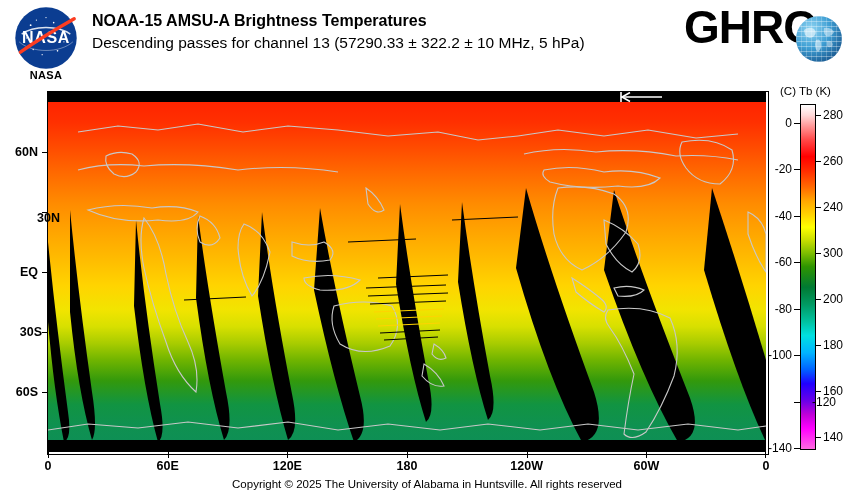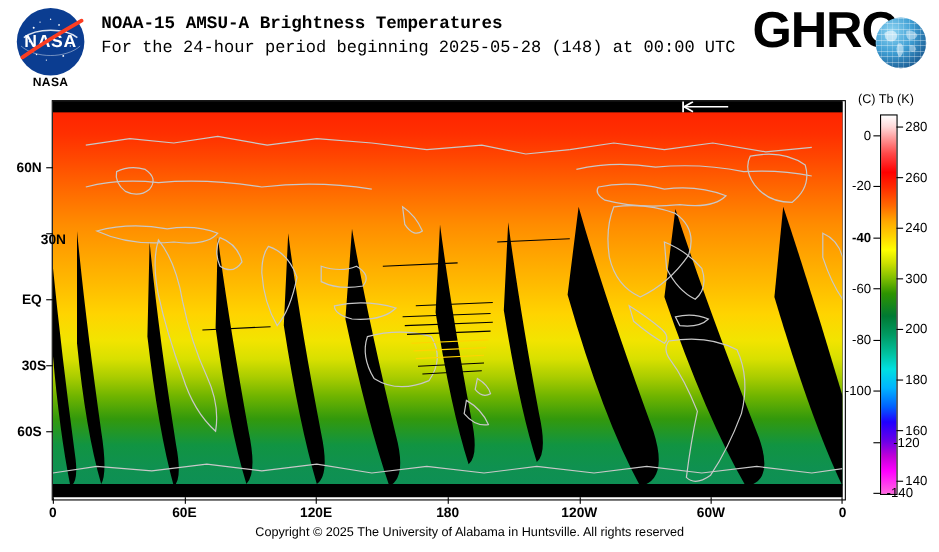--- a/index.html
+++ b/index.html
@@ -7,21 +7,21 @@
        font-family:"Liberation Sans",sans-serif;color:#000;}
 
   
   #header{position:absolute;left:0;top:0;width:854px;height:92px;}
 
   #nasa-logo{position:absolute;left:14px;top:6px;width:64px;height:64px;}
   #msfc-label{position:absolute;left:14px;top:69px;width:64px;text-align:center;
               font-size:11px;font-weight:bold;letter-spacing:.3px;}
 
   #title-block{position:absolute;left:92px;top:10px;width:580px;}
-  .t-line{font-size:15.5px;line-height:22px;white-space:nowrap;font-family:Liberation Mono, monospace;}
+  .t-line{font-size:15.5px;line-height:22px;white-space:nowrap;}
   .t-line.bold{font-weight:bold;font-size:16px;}
 
   
   #ghrc-logo{position:absolute;left:684px;top:4px;width:166px;height:76px;}
   #ghrc-word{position:absolute;left:0;top:0;font-size:46px;font-weight:bold;
              letter-spacing:-1px;line-height:46px;font-family:"Liberation Sans",sans-serif;}
   #ghrc-globe{position:absolute;left:112px;top:12px;width:46px;height:46px;border-radius:50%;
     background:
       radial-gradient(circle at 32% 28%, #8fd4f2 0%, #3f9fd4 42%, #1d5f96 78%, #133f6b 100%);
     overflow:hidden;}
@@ -144,21 +144,21 @@
     </g>
     <path d="M12 44 C30 30, 70 30, 88 44" stroke="#ffffff" stroke-width="2.2" fill="none" opacity=".85"></path>
     <path d="M8 56 C28 74, 72 74, 92 56" stroke="#ffffff" stroke-width="1.2" fill="none" opacity=".5"></path>
     <text x="50" y="58" font-family="Liberation Sans, sans-serif" font-size="25" font-weight="bold" fill="#ffffff" text-anchor="middle" letter-spacing="1">NASA</text>
     <path d="M10 72 C36 54, 66 36, 94 20" stroke="#fc3d21" stroke-width="5.5" fill="none" stroke-linecap="round"></path>
   </svg>
   <div id="msfc-label">NASA</div>
 
   <div id="title-block">
     <div class="t-line bold">NOAA-15 AMSU-A Brightness Temperatures</div>
-    <div class="t-line">For the 24-hour period beginning 2025-05-28 (148) at 00:00 UTC</div>
+    <div class="t-line">Descending passes for channel 13 (57290.33 ± 322.2 ± 10 MHz, 5 hPa)</div>
   </div>
 
   <div id="ghrc-logo">
     <div id="ghrc-word">GHRC</div>
     <div id="ghrc-globe">
       <svg class="land" viewBox="0 0 46 46">
         <path d="M8 14 Q13 10 18 13 Q22 17 17 21 Q12 23 9 19 Z" fill="#ffffff" opacity=".55"></path>
         <path d="M20 24 Q24 22 25 27 Q26 33 22 36 Q19 33 19 28 Z" fill="#ffffff" opacity=".5"></path>
         <path d="M28 12 Q35 11 38 16 Q36 21 30 20 Q27 17 28 12 Z" fill="#ffffff" opacity=".45"></path>
         <path d="M31 25 Q36 24 37 29 Q34 33 31 30 Z" fill="#ffffff" opacity=".4"></path>
@@ -307,26 +307,26 @@
     <div class="cb-lab-r" style="top: 344.8px;">180</div>
     <div class="cb-tick-r" style="top: 390.667px;"></div>
     <div class="cb-lab-r" style="top: 390.667px;">160</div>
     <div class="cb-tick-r" style="top: 436.533px;"></div>
     <div class="cb-lab-r" style="top: 436.533px;">140</div>
     <div class="cb-tick-l" style="top: 122.595px;"></div>
     <div class="cb-lab-l" style="top: 122.595px;">0</div>
     <div class="cb-tick-l" style="top: 169.081px;"></div>
     <div class="cb-lab-l" style="top: 169.081px;">-20</div>
     <div class="cb-tick-l" style="top: 215.568px;"></div>
-    <div class="cb-lab-l" style="top: 215.568px; font-weight: bold;">-40</div>
+    <div class="cb-lab-l" style="top: 215.568px;">-40</div>
     <div class="cb-tick-l" style="top: 262.054px;"></div>
     <div class="cb-lab-l" style="top: 262.054px;">-60</div>
     <div class="cb-tick-l" style="top: 308.541px;"></div>
     <div class="cb-lab-l" style="top: 308.541px;">-80</div>
     <div class="cb-tick-l" style="top: 355.027px;"></div>
     <div class="cb-lab-l" style="top: 355.027px;">-100</div>
     <div class="cb-tick-l" style="top: 401.514px;"></div>
     <div class="cb-lab-l" style="top: 401.514px; margin-left: 44px;">-120</div>
     <div class="cb-tick-l" style="top: 448px;"></div>
-    <div class="cb-lab-l" style="top: 448px; padding-left: 38px;">-140</div>
+    <div class="cb-lab-l" style="top: 448px;">-140</div>
   </div>
 
 <div id="copyright">Copyright © 2025 The University of Alabama in Huntsville.  All rights reserved</div>
 
 </body></html>

